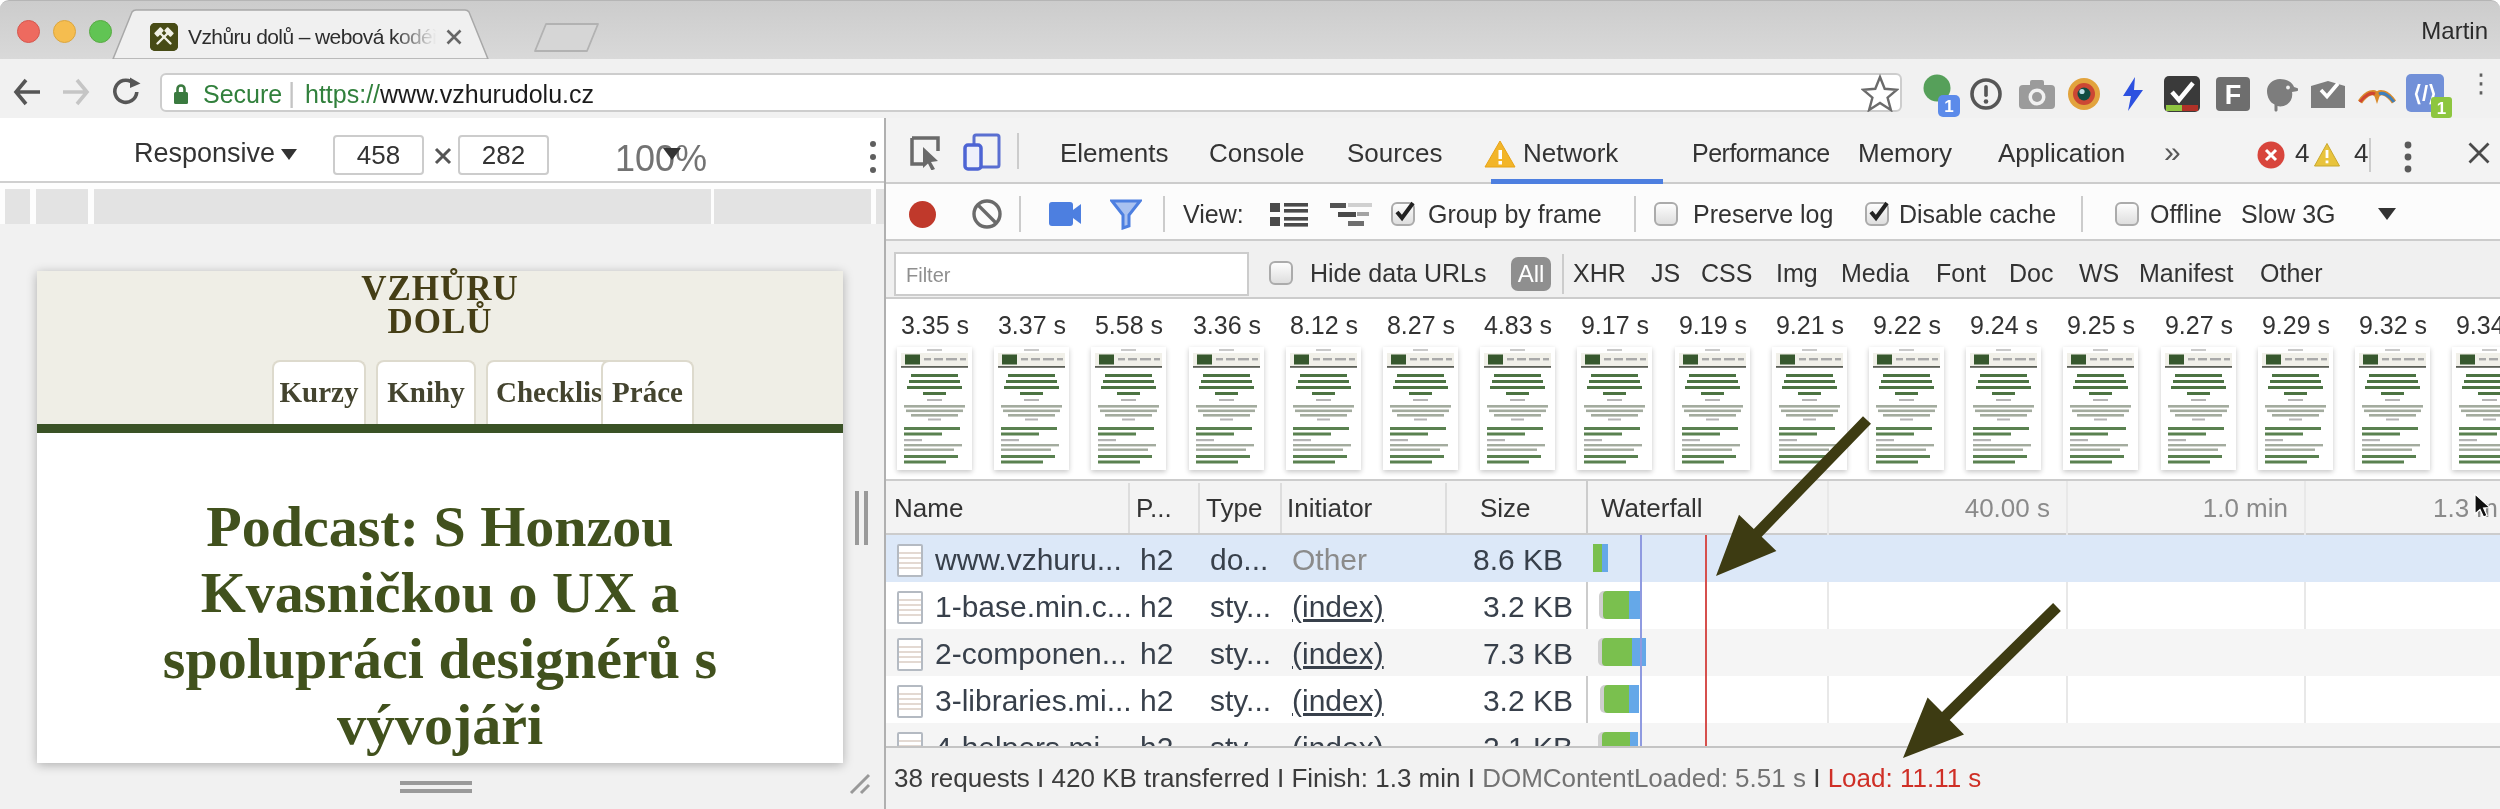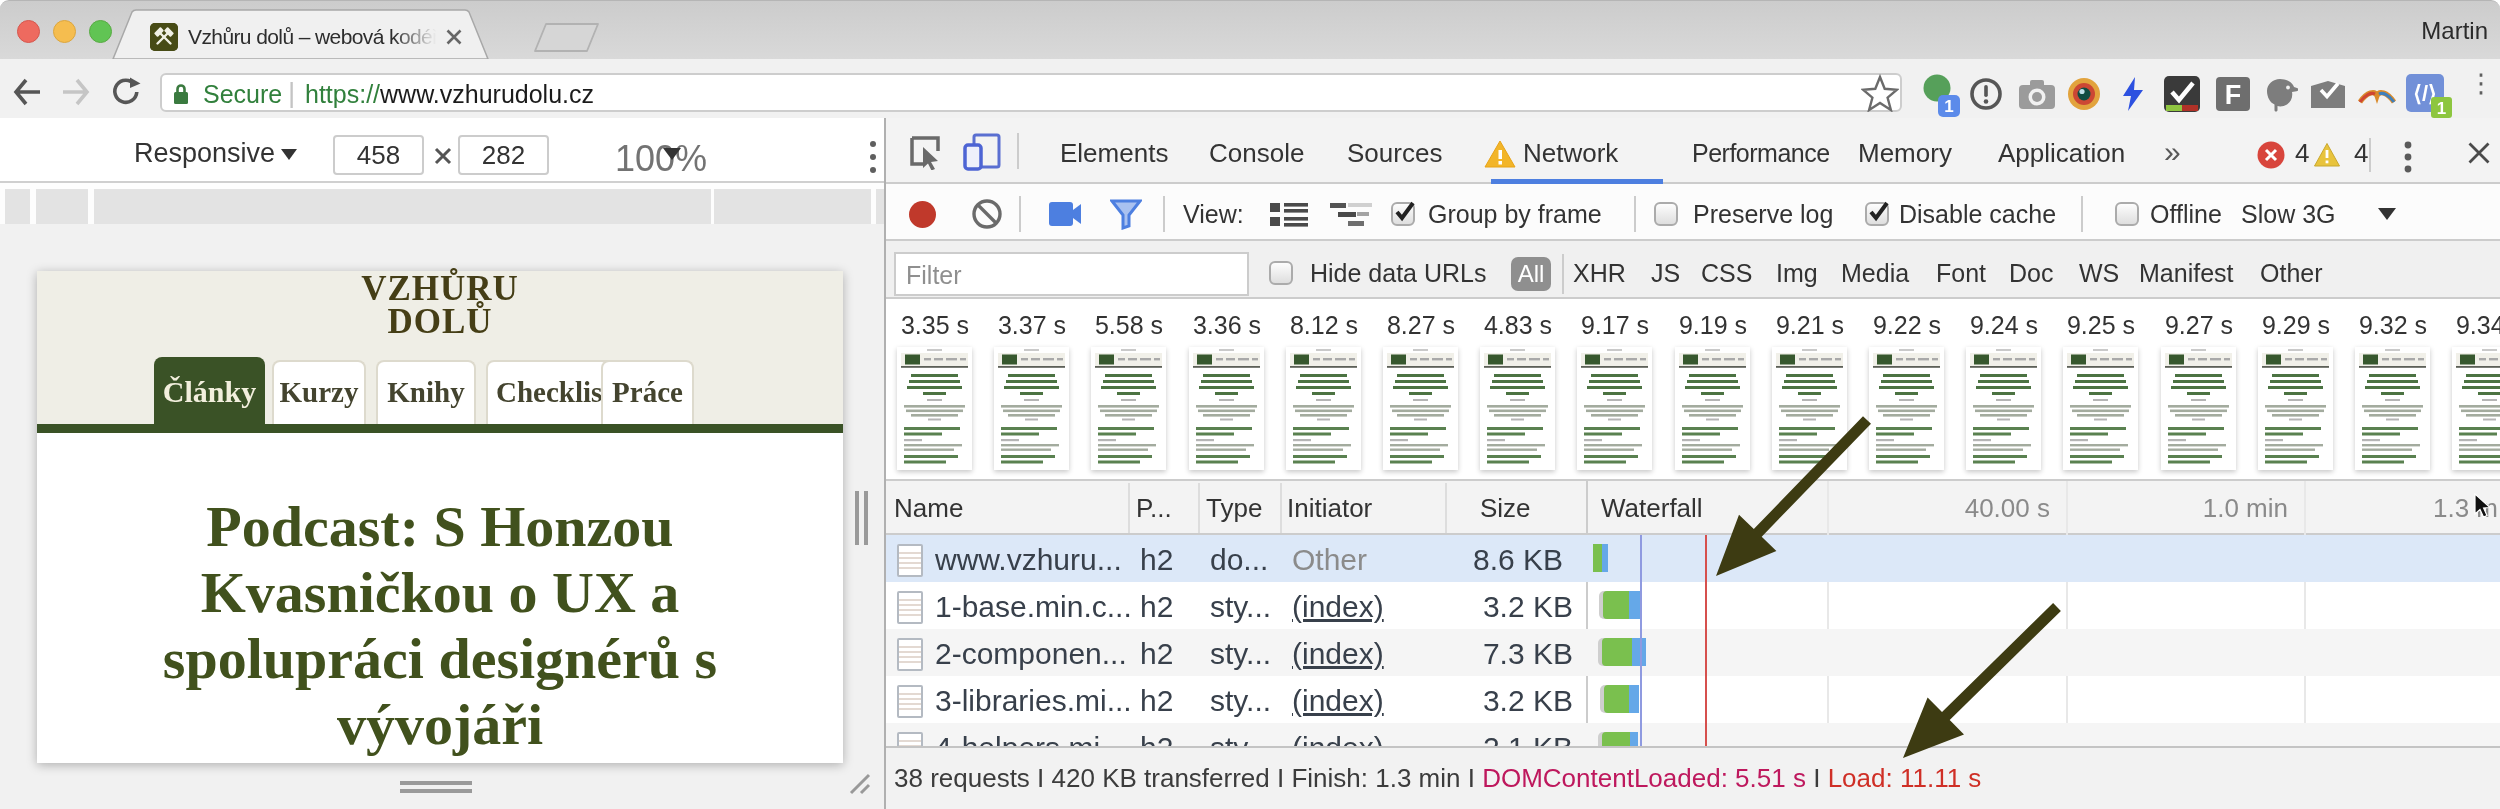--- a/index.html
+++ b/index.html
@@ -49,21 +49,21 @@
   .dtbar{left:0;width:1614px;background:#f3f3f3;box-sizing:border-box;}
   #dtabs{top:0;height:66px;border-bottom:2px solid #ccc;}
   .dtab{top:20px;font-size:26px;color:#333;}
   #netline{left:605px;top:61px;width:172px;height:5px;background:#4d7fe0;}
   #controls{top:66px;height:57px;border-bottom:2px solid #ccc;background:#fcfcfc;}
   #filterrow{top:123px;height:58px;border-bottom:2px solid #ccc;background:#f0f0f0;}
   .ctext{font-size:25px;color:#333;}
   .vsep{width:2px;background:#ccc;}
   .cb{width:24px;height:24px;border:2px solid #ababab;border-radius:6px;background:linear-gradient(#fdfdfd,#dedede);box-sizing:border-box;}
   #filterinp{left:8px;top:11px;width:355px;height:44px;background:#fff;border:2px solid #ccc;box-sizing:border-box;}
-  #filterinp span{color:#8f8f8f;font-size:25px;margin-left:10px;line-height:42px;}
+  #filterinp span{color:#8f8f8f;font-size:20px;margin-left:10px;line-height:42px;}
   #allpill{left:625px;top:16px;width:40px;height:34px;background:#8f8f8f;border-radius:7px;color:#fff;font-size:24px;text-align:center;line-height:33px;}
   
   #film{left:0;top:181px;width:1614px;height:182px;background:#fff;border-bottom:2px solid #ccc;box-sizing:border-box;}
   .fcol{top:0;width:98px;}
   .flabel{width:98px;text-align:center;font-size:25px;color:#333;top:12px;}
   .fthumb{top:48px;left:11px;width:75px;height:123px;background:#fff;border:1px solid #d8d8d8;box-shadow:0 2px 5px rgba(0,0,0,0.22);}
   
   #thead{left:0;top:363px;width:1614px;height:54px;background:#f3f3f3;border-bottom:2px solid #ccc;box-sizing:border-box;font-size:26px;color:#333;}
   .hcol{top:12px;}
   .hsep{top:2px;height:50px;width:2px;background:#ddd;}
@@ -75,21 +75,21 @@
   .c-ty{left:324px;top:8px;}
   .c-in{left:406px;top:8px;}
   .docico{left:11px;top:9px;width:26px;height:33px;border:2px solid #b4bac2;border-radius:2px;box-sizing:border-box;background:repeating-linear-gradient(#fff 0 3px,#e3d9d2 3px 5px);background-origin:content-box;padding:3px 3px;}
   #wffence{left:700px;top:363px;width:2px;height:383px;background:#ccc;}
   .gline{top:363px;width:2px;height:383px;background:#e8e8e8;}
   #dclline{left:754px;top:417px;width:2px;height:329px;background:#8f9ae0;}
   #loadline{left:819px;top:417px;width:2px;height:329px;background:#d6504d;}
   .wbar{top:9px;height:28px;}
   
   #status{left:0;top:628px;width:1614px;height:63px;background:#f2f2f2;border-top:2px solid #c4c4c4;box-sizing:border-box;font-size:26px;color:#3c3c3c;}
-  #status span.bl{color:#be185d;}
+  #status span.bl{color:#737373;}
   #status span.rd{color:#cf2f26;}
 </style>
 </head>
 <body>
 <div class="abs" id="tabstrip"></div>
 <div class="abs tl" id="tl-r"></div>
 <div class="abs tl" id="tl-y"></div>
 <div class="abs tl" id="tl-g"></div>
 <svg class="abs" id="tabshape" width="400" height="50" viewBox="0 0 400 50">
   <path d="M3,50 L22,3 Q23.5,1 26,1 L355,1 Q357.5,1 359,3 L378,50 Z" fill="#f0f0f0" stroke="#a8a8a8" stroke-width="1.5"></path>
@@ -217,21 +217,20 @@
   <div class="abs preseg" style="left:5px;width:25px;"></div>
   <div class="abs preseg" style="left:36px;width:52px;"></div>
   <div class="abs preseg" style="left:94px;width:617px;"></div>
   <div class="abs preseg" style="left:714px;width:157px;"></div>
   <div class="abs preseg" style="left:876px;width:8px;"></div>
 </div>
 <div class="abs" id="lpanebg"></div>
 <div class="abs" id="card">
   <div class="abs" id="cardhead"></div>
   <div class="abs slab" id="logo">VZHŮRU<br>DOLŮ</div>
-  <div class="abs slab" id="tabA" style="line-height:70px;">Články</div>
   <div class="abs slab ptab" style="left:235px;width:94px;height:65px;line-height:60px;">Kurzy</div>
   <div class="abs slab ptab" style="left:339px;width:100px;height:65px;line-height:60px;">Knihy</div>
   <div class="abs slab ptab" style="left:449px;width:136px;height:65px;line-height:60px;">Checklist</div>
   <div class="abs slab ptab" style="left:564px;width:93px;height:65px;line-height:60px;">Práce</div>
   <div class="abs" id="greenbar"></div>
   <div class="abs slab" id="headline">Podcast: S Honzou<br>Kvasničkou o UX a<br>spolupráci designérů s<br>vývojáři</div>
 </div>
 <div class="abs" id="lhandle">
     <div></div>
     <div></div>

